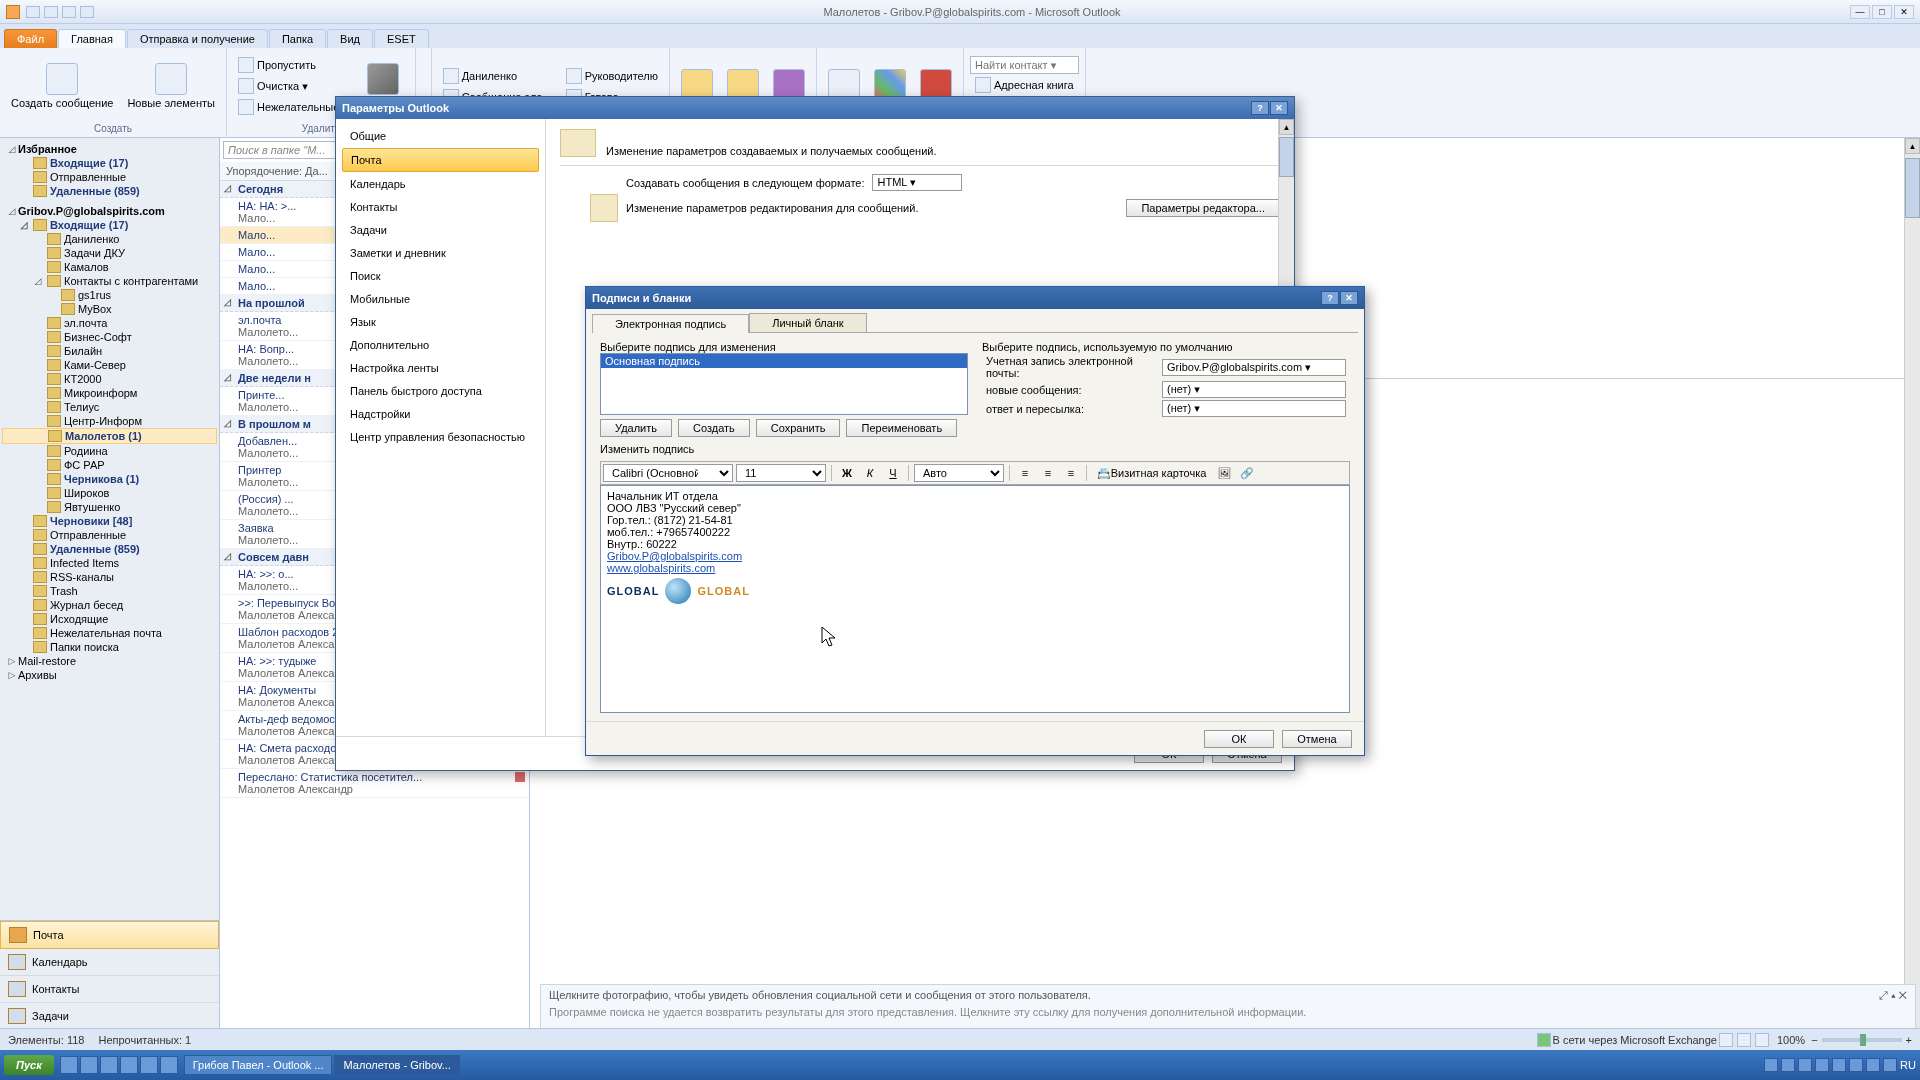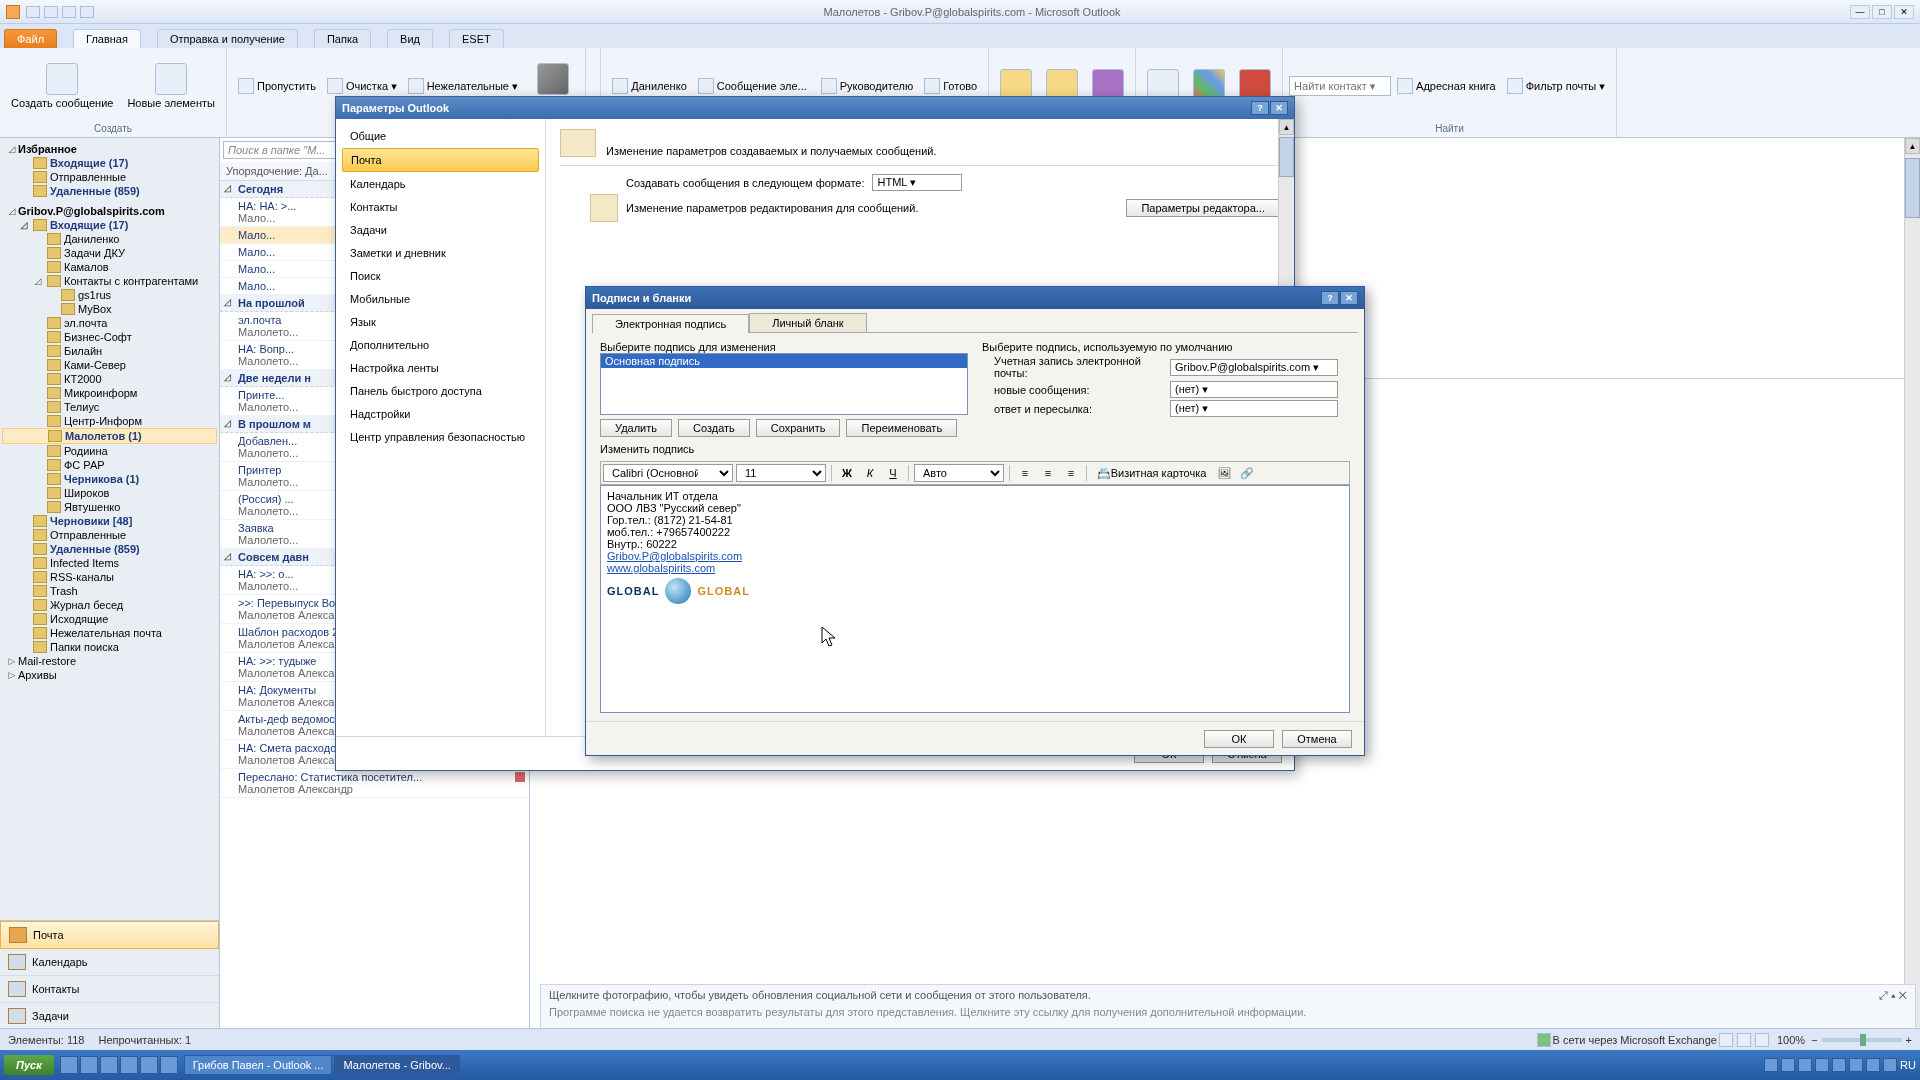--- a/index.html
+++ b/index.html
@@ -5,33 +5,33 @@
 * { margin:0; padding:0; box-sizing:border-box; font-family:"Segoe UI",Tahoma,sans-serif; font-size:11px; }
 body { background:#dce6f4; width:1920px; height:1080px; overflow:hidden; position:relative; }
 .titlebar { height:24px; background:linear-gradient(#f4f8fd,#dce6f4); display:flex; align-items:center; padding:0 6px; border-bottom:1px solid #b8ccea; }
 .titlebar .left-icons { display:flex; gap:4px; align-items:center; }
 .titlebar .icon-sq { width:14px; height:14px; background:#f7a856; border:1px solid #c67822; }
 .titlebar .qat { display:flex; gap:4px; margin-left:6px; }
 .titlebar .qat span { width:14px; height:12px; background:#e1eaf6; border:1px solid #a9bfde; }
 .titlebar .wtitle { flex:1; text-align:center; color:#666; }
 .titlebar .wctrl { display:flex; gap:2px; }
 .titlebar .wctrl span { width:20px; height:14px; background:#e8eff9; border:1px solid #b8ccea; display:flex; align-items:center; justify-content:center; font-size:9px; }
-.tabs { height:24px; background:#dce6f4; display:flex; align-items:flex-end; padding-left:4px; gap:16px; }
+.tabs { height:24px; background:#dce6f4; display:flex; align-items:flex-end; padding-left:4px; gap:1px; }
 .tabs .tab { padding:3px 12px; background:#dce6f4; border:1px solid #b8ccea; border-bottom:none; border-radius:3px 3px 0 0; cursor:pointer; }
 .tabs .tab.file { background:linear-gradient(#fa9638,#e67e1e); color:#fff; border-color:#c67822; }
 .tabs .tab.active { background:#f6f9fd; }
 .ribbon { height:90px; background:#f1f5fb; border-bottom:1px solid #b3c7e1; display:flex; }
 .rgroup { border-right:1px solid #cbd8ec; padding:2px 6px; display:flex; flex-direction:column; }
 .rgroup .gbody { flex:1; display:flex; align-items:center; gap:4px; }
 .rgroup .glabel { text-align:center; color:#5b6e8c; font-size:10px; padding:1px 0; }
 .rbtn { display:flex; flex-direction:column; align-items:center; padding:2px 4px; border:1px solid transparent; cursor:pointer; min-width:42px; }
 .rbtn .ricon { width:32px; height:32px; background:#e8eff9; border:1px solid #a9bfde; border-radius:3px; margin-bottom:2px; }
 .rsmall { display:flex; align-items:center; gap:3px; padding:1px 4px; border:1px solid transparent; cursor:pointer; }
 .rsmall .ricon2 { width:16px; height:16px; background:#e8eff9; border:1px solid #a9bfde; }
-.vstack { display:flex; flex-direction:row; gap:1px; }
+.vstack { display:flex; flex-direction:column; gap:1px; }
 .searchbox { display:flex; align-items:center; border:1px solid #abc; background:#fff; }
 .searchbox input { border:none; outline:none; padding:2px 4px; width:100px; font-size:11px; }
 .main { position:absolute; top:138px; left:0; right:0; bottom:30px; display:flex; }
 .nav { width:220px; background:#e9edf4; border-right:1px solid #b3c7e1; display:flex; flex-direction:column; }
 .nav-tree { flex:1; overflow:auto; padding:4px 2px; }
 .tree-item { display:flex; align-items:center; padding:1px 2px 1px 4px; cursor:pointer; white-space:nowrap; }
 .tree-item .expander { width:12px; text-align:center; color:#555; font-size:9px; }
 .tree-item .expander.collapsed::before{content:"▷";}
 .tree-item .expander.expanded::before{content:"◿";}
 .tree-item .tico { width:14px; height:12px; margin:0 3px; background:#e6c66a; border:1px solid #b99b3d; }
@@ -99,21 +99,21 @@
 .sigtab{padding:3px 22px;border:1px solid #aaa;border-bottom:none;background:#ece9d8;cursor:pointer;}
 .sigtab.active{background:#f4f3ee;position:relative;top:1px;}
 .sigbody{flex:1;border-top:1px solid #aaa;margin:0 6px;padding:8px;display:flex;flex-direction:column;overflow:hidden;}
 .sigtop{display:flex;gap:14px;}
 .sigleft{flex:1;}
 .sigright{flex:1;}
 .siglist{width:100%;height:62px;border:1px solid #7a94b8;background:#fff;overflow:auto;}
 .siglist .row{padding:1px 4px;}
 .siglist .row.sel{background:#316ac5;color:#fff;}
 .sigbtns{display:flex;gap:6px;margin-top:4px;}
-.lblrow{display:flex;align-items:center;margin:2px 12px;gap:6px;}
+.lblrow{display:flex;align-items:center;margin:2px 4px;gap:6px;}
 .lblrow .lbl{width:170px;text-align:left;}
 .edittb{display:flex;align-items:center;gap:3px;border:1px solid #aaa;background:#f4f3ee;padding:2px;margin-top:6px;}
 .edittb .sep{width:1px;height:16px;background:#bbb;margin:0 2px;}
 .edittb .tbtn2{width:20px;height:18px;display:flex;align-items:center;justify-content:center;border:1px solid transparent;cursor:pointer;}
 .edittb select{font-size:11px;}
 .sigedit{flex:1;border:1px solid #7a94b8;background:#fff;padding:4px 6px;overflow:auto;margin-top:0;}
 .sigedit a{color:#1a4fb3;text-decoration:underline;}
 .logo{display:flex;align-items:center;gap:6px;font-weight:bold;margin-top:4px;}
 .logo .ball{width:26px;height:26px;border-radius:50%;background:radial-gradient(circle at 35% 35%,#bfe3f8,#1f77b4);}
 .logo .g{color:#0a2f5a;letter-spacing:1px;}

